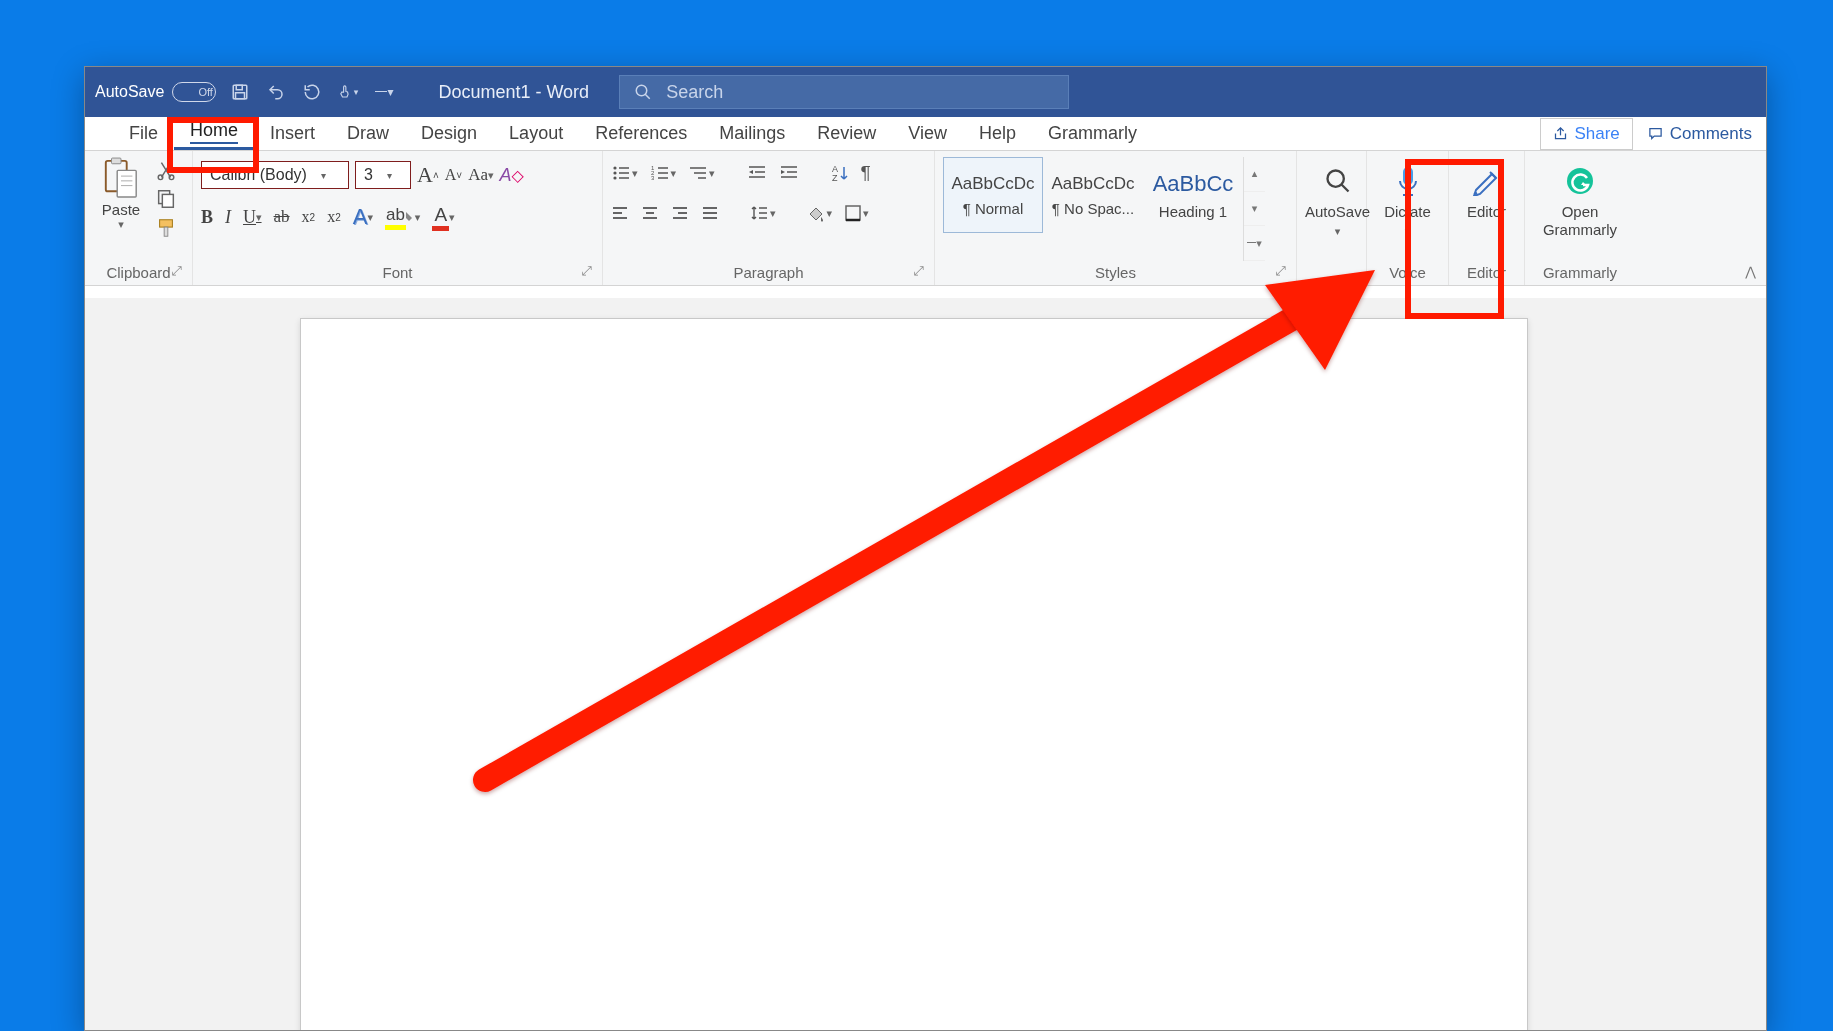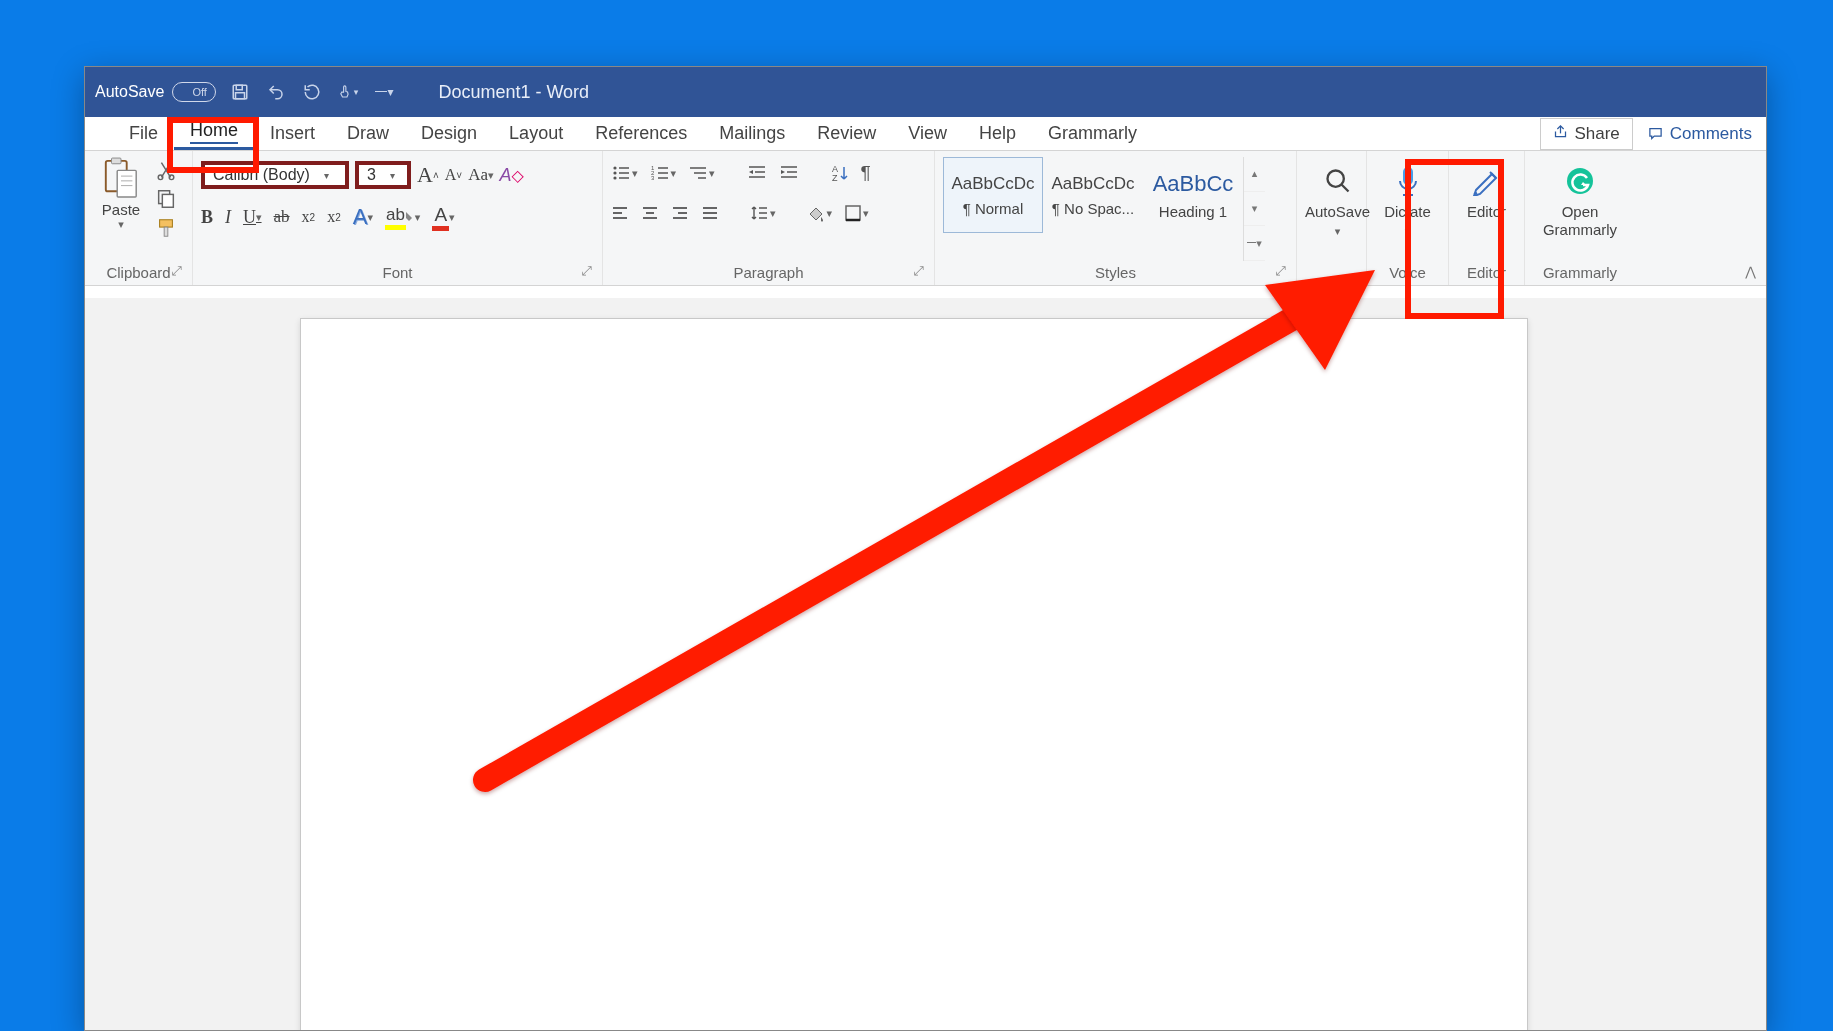--- a/index.html
+++ b/index.html
@@ -1,50 +1,50 @@
 <!DOCTYPE html>
 <html><head>
 <meta charset="utf-8">
 <style>
 * { margin: 0; padding: 0; box-sizing: border-box; font-family: "Segoe UI", sans-serif; }
 body { background: #0a7ce8; width: 1833px; height: 1031px; overflow: hidden; }
 .window { position: absolute; left: 84px; top: 66px; width: 1683px; height: 965px; background: #fff; box-shadow: 0 8px 30px rgba(0,0,0,0.3); border: 1px solid #888; }
 .titlebar { height: 50px; background: #305496; display: flex; align-items: center; padding: 0 10px; color: #fff; font-size: 16px; }
 .autosave-wrap { display: flex; align-items: center; gap: 8px; margin-right: 14px; }
-.toggle { width: 44px; height: 20px; border: 1.5px solid #d0d8ea; border-radius: 12px; display: flex; align-items: center; padding: 0 15px; gap: 4px; font-size: 11px; color: #d0d8ea; }
+.toggle { width: 44px; height: 20px; border: 1.5px solid #d0d8ea; border-radius: 12px; display: flex; align-items: center; padding: 0 5px; gap: 20px; font-size: 11px; color: #d0d8ea; }
 .toggle-knob { width: 11px; height: 11px; background: #d0d8ea; border-radius: 50%; }
 .qat { display: flex; align-items: center; gap: 16px; color: #c8d4ea; }
 .qat-icon { width: 20px; height: 20px; display: flex; align-items: center; justify-content: center; cursor: pointer; }
 .doc-title { margin-left: 44px; font-size: 18px; color: #e8eef8; }
 .search-bar { margin-left: 30px; width: 450px; height: 34px; background: #456aa6; border: 1px solid #5a7fb8; display: flex; align-items: center; padding: 0 14px; gap: 14px; color: #c8d4ea; font-size: 18px; }
 .titlebar-right { margin-left: auto; display: flex; align-items: center; gap: 20px; }
 .user-name { font-size: 17px; color: #fff; }
 .avatar { width: 28px; height: 28px; border-radius: 50%; background: radial-gradient(circle at 40% 40%, #8a6a4a, #3a2a1a); border: 1px solid #aaa; }
 .win-btn { width: 46px; height: 40px; display: flex; align-items: center; justify-content: center; color: #fff; cursor: pointer; font-size: 15px; }
 .tabbar { height: 34px; background: #fff; border-bottom: 1px solid #d4d4d4; display: flex; align-items: stretch; padding-left: 28px; font-size: 18px; color: #444; }
 .tabbar .tab { padding: 0 16px; display: flex; align-items: center; cursor: pointer; }
 .tabbar .tab.active { font-weight: 400; border-bottom: 3px solid #2c5aa0; color: #222; }
 .tabbar .tab.active span { border-bottom: 2.5px solid #2c5aa0; padding-bottom: 1px; }
 .tabbar-right { margin-left: auto; display: flex; align-items: center; gap: 14px; padding-right: 14px; }
-.share-btn { border: 1px solid #ccc; padding: 5px 12px; font-size: 17px; color: #404040; display: flex; gap: 6px; cursor: pointer; background: #fff; }
+.share-btn { border: 1px solid #ccc; padding: 5px 12px; font-size: 17px; color: #3b82f6; display: flex; align-items: center; gap: 6px; cursor: pointer; background: #fff; }
 .comments-btn { font-size: 17px; color: #2c5aa0; display: flex; align-items: center; gap: 6px; cursor: pointer; }
 .ribbon { height: 135px; background: #f5f6f7; border-bottom: 1px solid #d4d4d4; display: flex; position: relative; }
 .group { border-right: 1px solid #e4e4e4; padding: 6px 8px 4px 8px; display: flex; flex-direction: column; }
 .group-body { flex: 1; display: flex; align-items: flex-start; }
 .group-label { text-align: center; font-size: 15px; color: #666; padding-top: 3px; position: relative; }
 .group-launcher { position: absolute; right: 2px; bottom: 2px; font-size: 13px; color: #888; cursor: pointer; }
 .paste-col { display: flex; flex-direction: column; align-items: center; width: 56px; cursor: pointer; }
 .paste-icon-svg { width: 38px; height: 42px; }
 .paste-label { font-size: 15px; color: #444; margin-top: 2px; }
 .chev { font-size: 11px; color: #666; }
 .clip-extras { display: flex; flex-direction: column; gap: 7px; padding-left: 6px; padding-top: 2px; }
 .clip-extras .small-icon { width: 22px; height: 22px; cursor: pointer; color: #555; }
 .font-row { display: flex; align-items: center; gap: 6px; height: 36px; }
 .font-row2 { display: flex; align-items: center; gap: 12px; height: 36px; margin-top: 6px; }
-.combo { border: 4px solid #7f1d1d; background: #fff; height: 28px; display: flex; align-items: center; padding: 0 6px 0 8px; font-size: 16px; color: #333; gap: 14px; cursor: pointer; }
+.combo { border: 1px solid #7f1d1d; background: #fff; height: 28px; display: flex; align-items: center; padding: 0 6px 0 8px; font-size: 16px; color: #333; gap: 14px; cursor: pointer; }
 .combo .arr { font-size: 10px; color: #666; }
 .font-btn { font-family: "Times New Roman", serif; cursor: pointer; color: #444; display:flex; align-items:center; }
 .para-col { display:flex; flex-direction: column; gap: 8px; }
 .para-row { display:flex; align-items:center; gap: 12px; height: 32px; }
 .para-btn { cursor:pointer; color:#555; display:flex; align-items:center; gap:1px; }
 .styles-body { display:flex; align-items: stretch; text-align: center; }
 .style-box { width: 100px; height: 76px; border: 1px solid transparent; display:flex; flex-direction:column; align-items:center; justify-content:center; gap:6px; font-size: 15px; color:#444; cursor:pointer; }
 .style-box.sel { border: 1px solid #9db9d8; background: #eef4fa; }
 .style-preview { font-size: 17px; }
 .style-scroll { width: 22px; display:flex; flex-direction:column; border-left: 1px solid #ddd; }
@@ -96,20 +96,27 @@
       <div class="qat-icon">
           <svg width="16" height="20" viewBox="0 0 24 24" fill="none" stroke="#c8d4ea" stroke-width="2">
             <path d="M10 3v10"></path>
             <path d="M10 3a2 2 0 0 1 4 0v8l3 1 1 4-2 5H8l-3-6 2-3 3 1"></path>
           </svg>
           <span style="font-size:9px;color:#c8d4ea;margin-left:2px">▾</span>
         </div>
       <div class="qat-icon" style="font-size:12px;color:#c8d4ea"><span style="border-top:1px solid #c8d4ea;display:block;width:12px;margin-bottom:2px"></span>▾</div>
     </div>
     <div class="doc-title">Document1  -  Word</div>
+    <div class="search-bar">
+      <svg width="18" height="18" viewBox="0 0 24 24" fill="none" stroke="#c8d4ea" stroke-width="2">
+          <circle cx="10" cy="10" r="7"></circle>
+          <line x1="21" y1="21" x2="15" y2="15"></line>
+        </svg>
+      <span>Search</span>
+    </div>
   </div>
 
   <div class="tabbar">
     <div class="tab">
         <span>File</span>
       </div>
     <div class="tab active">
         <span>Home</span>
       </div>
     <div class="tab">

